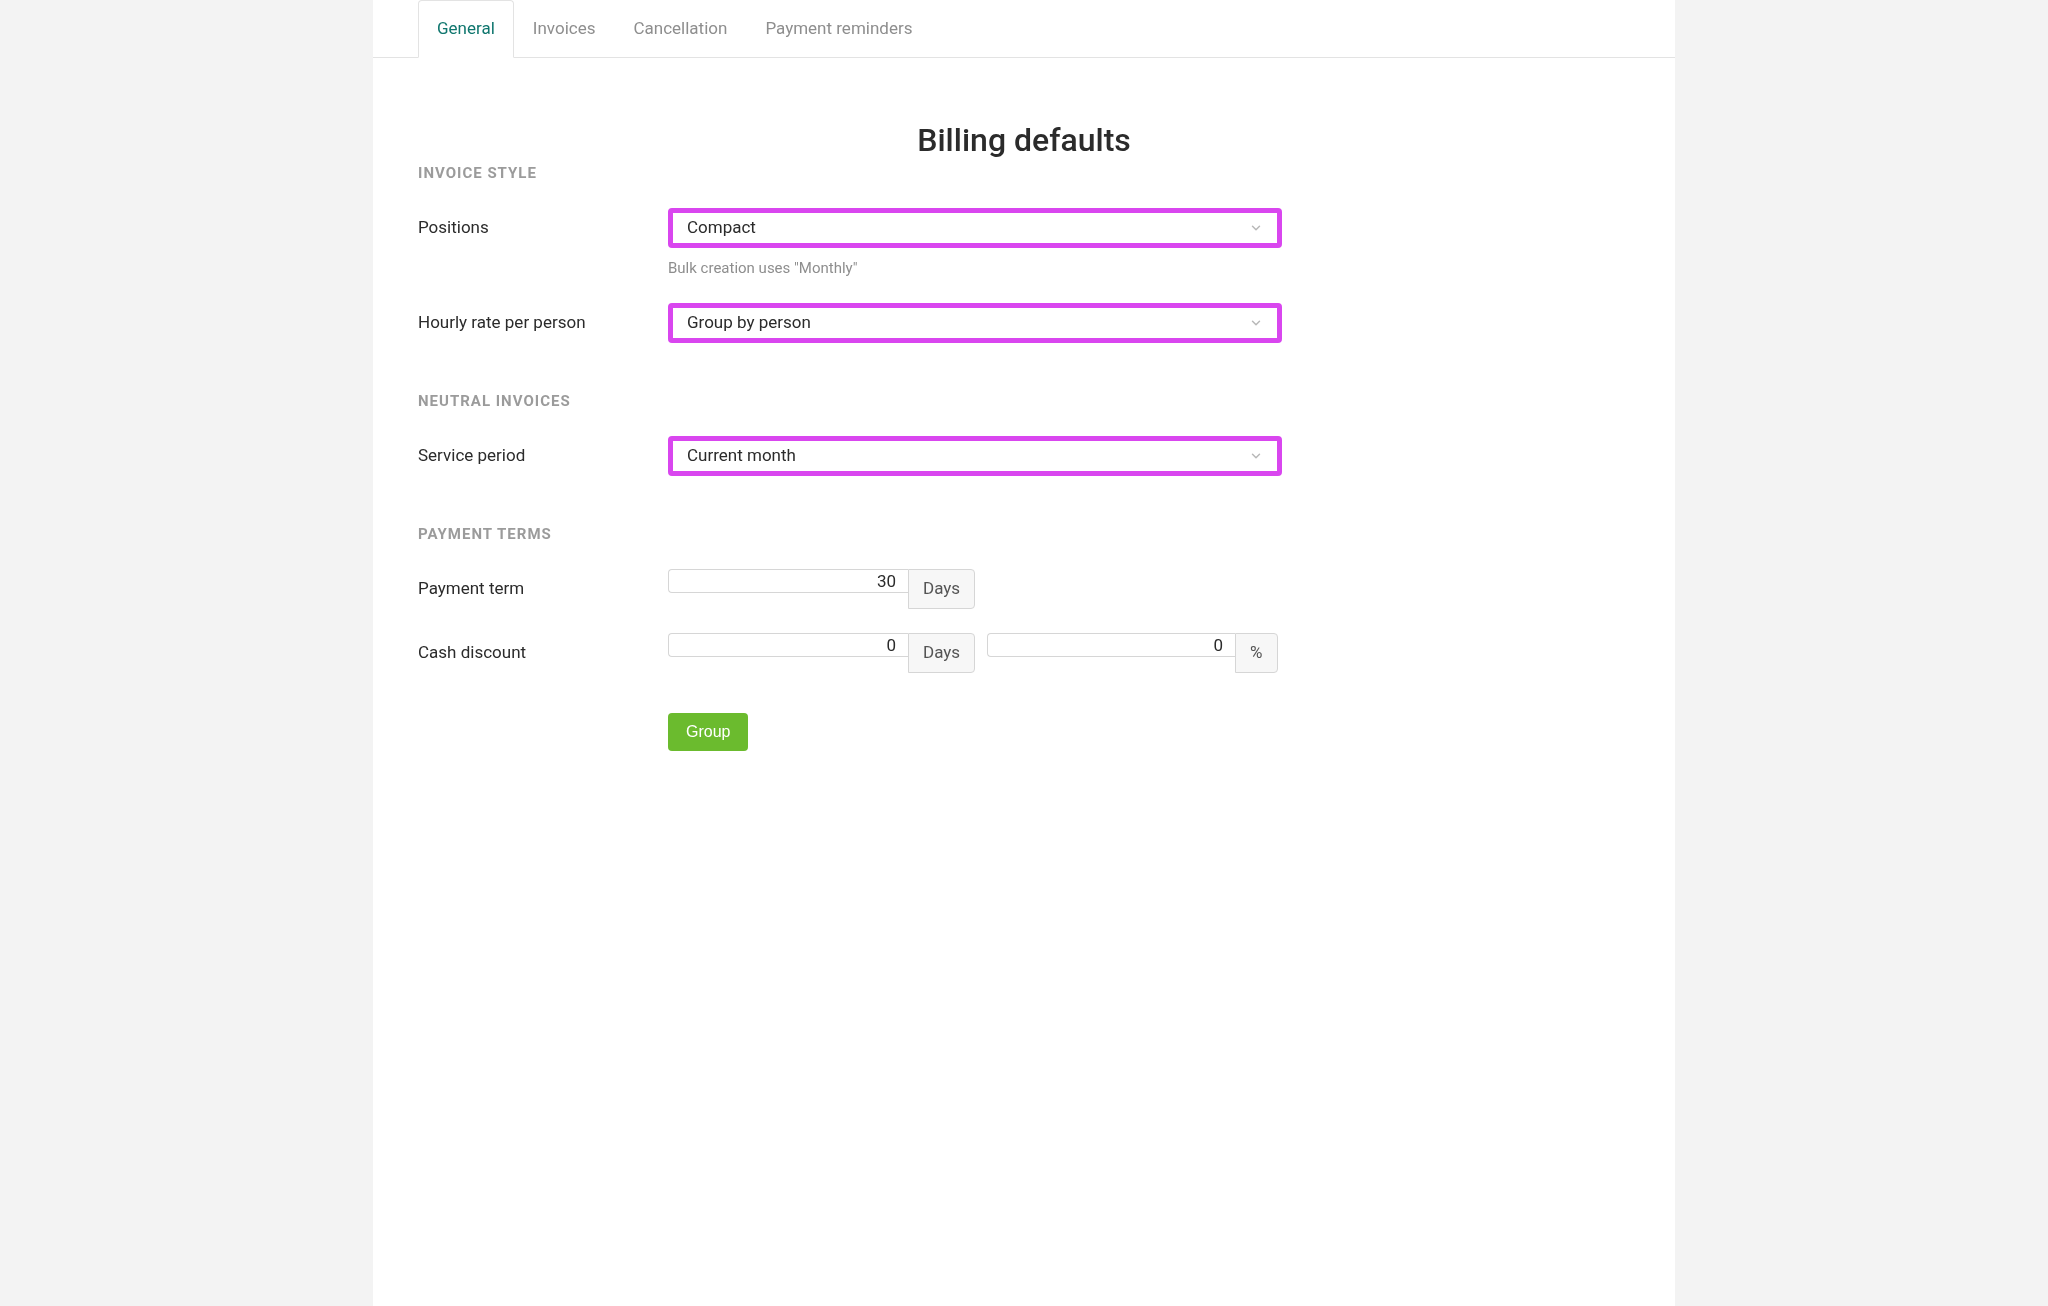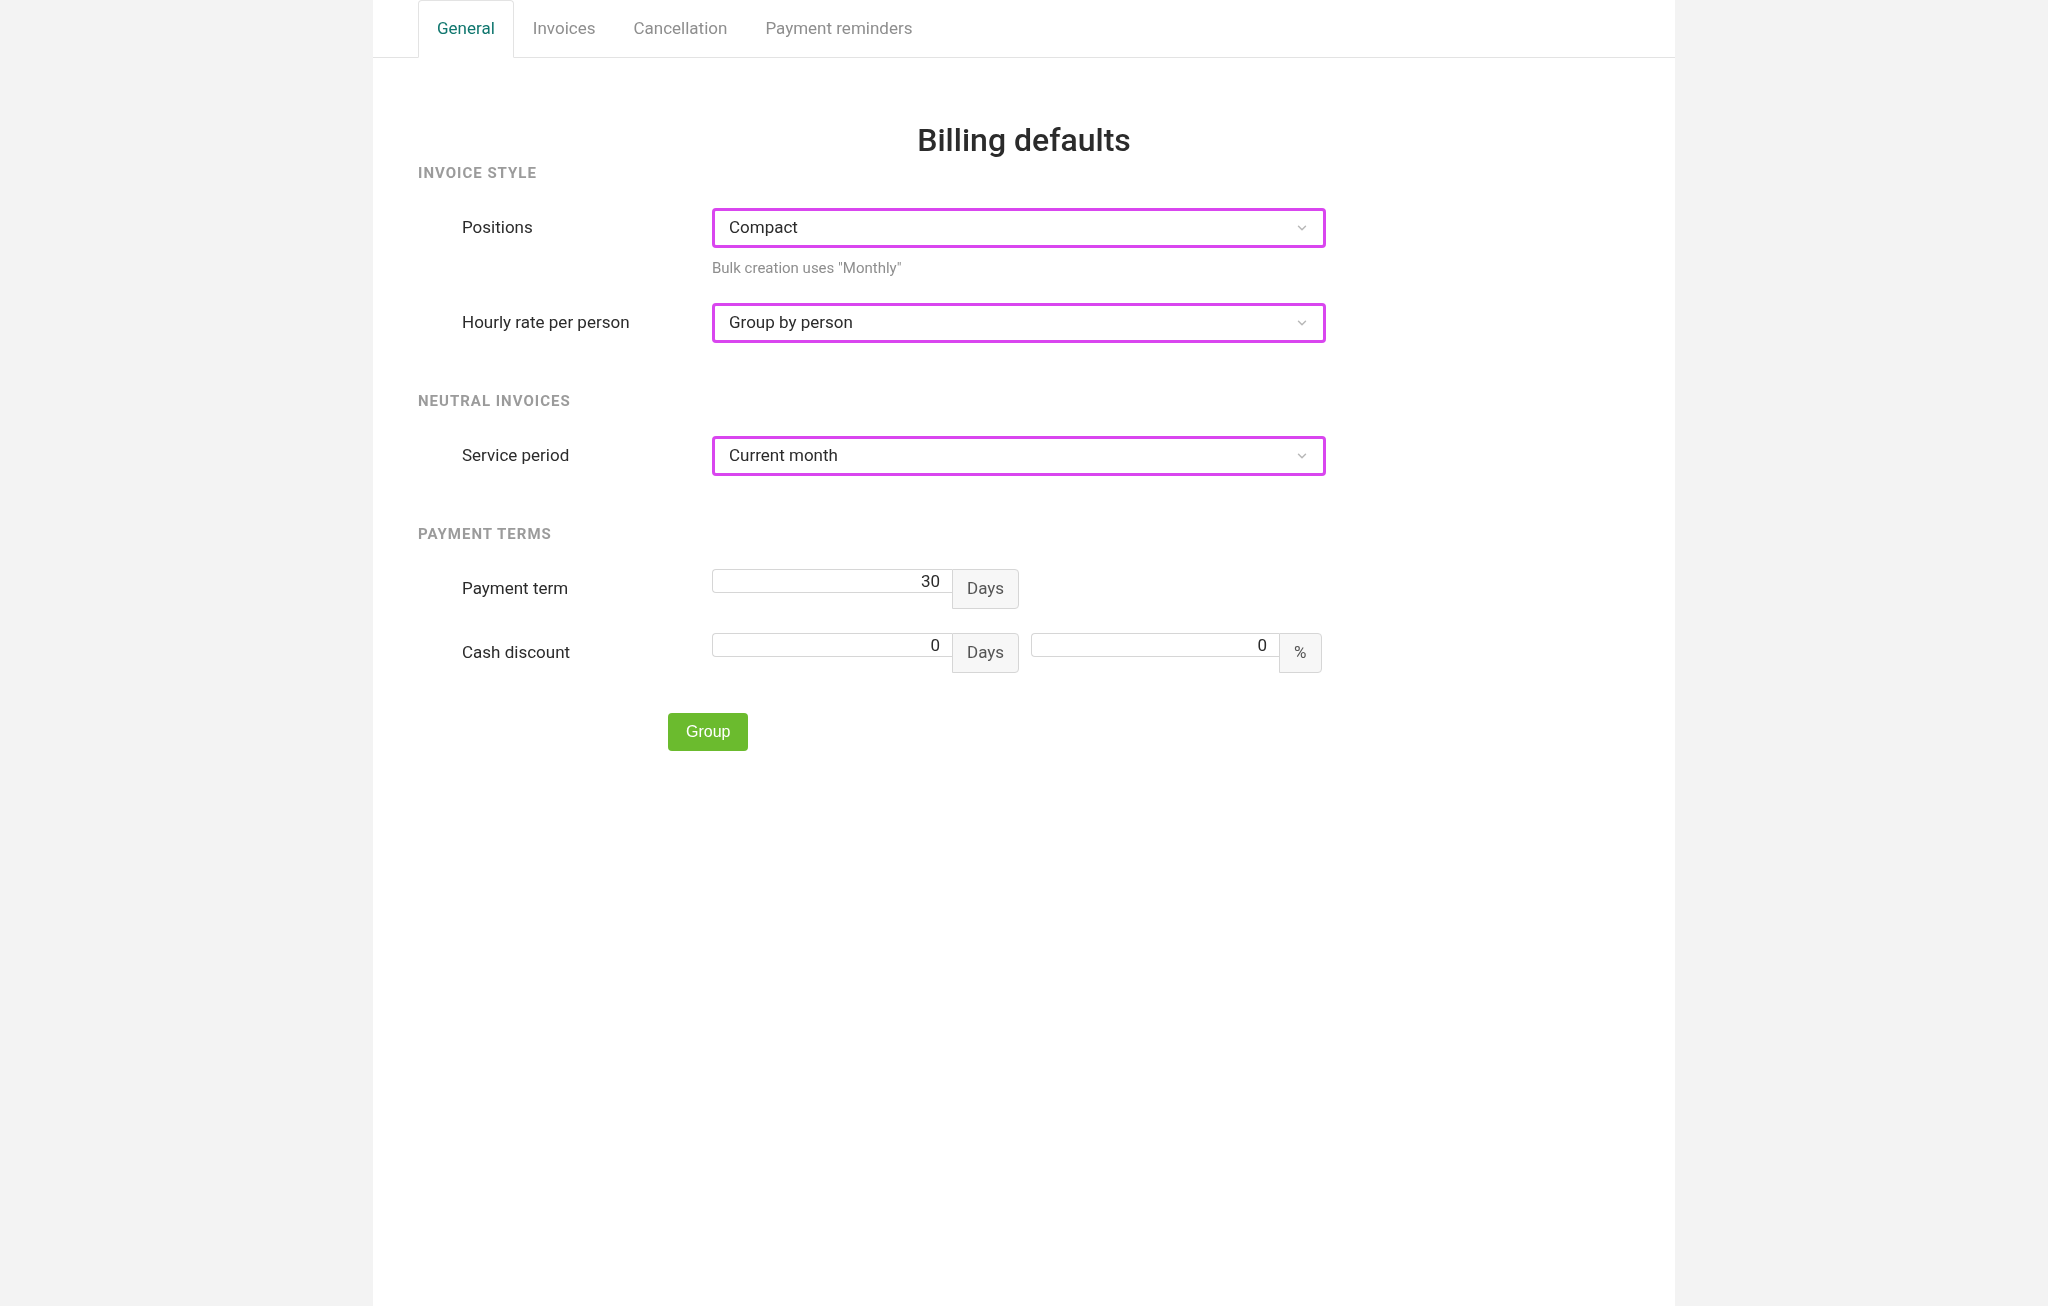--- a/index.html
+++ b/index.html
@@ -53,37 +53,36 @@
     font-size: 15px;
     letter-spacing: 1px;
     color: #9b9b9b;
     font-weight: 700;
     margin-bottom: 24px;
   }
   .form-row {
     display: flex;
     align-items: flex-start;
     margin-bottom: 34px;
-    margin-left: 44px;
   }
   .form-row.tight { margin-bottom: 24px; }
   .label-col {
     width: 250px;
     flex-shrink: 0;
     padding-top: 8px;
     font-size: 17px;
     color: #2b2b2b;
   }
   .input-col {
     flex: 0 0 614px;
   }
   .select {
     width: 100%;
     height: 40px;
-    border: 3px solid #d946ef;
+    border: 5px solid #d946ef;
     border-radius: 4px;
     background: #fff;
     display: flex;
     align-items: center;
     justify-content: space-between;
     padding: 0 14px;
     cursor: pointer;
     font-size: 17px;
     color: #2b2b2b;
   }

